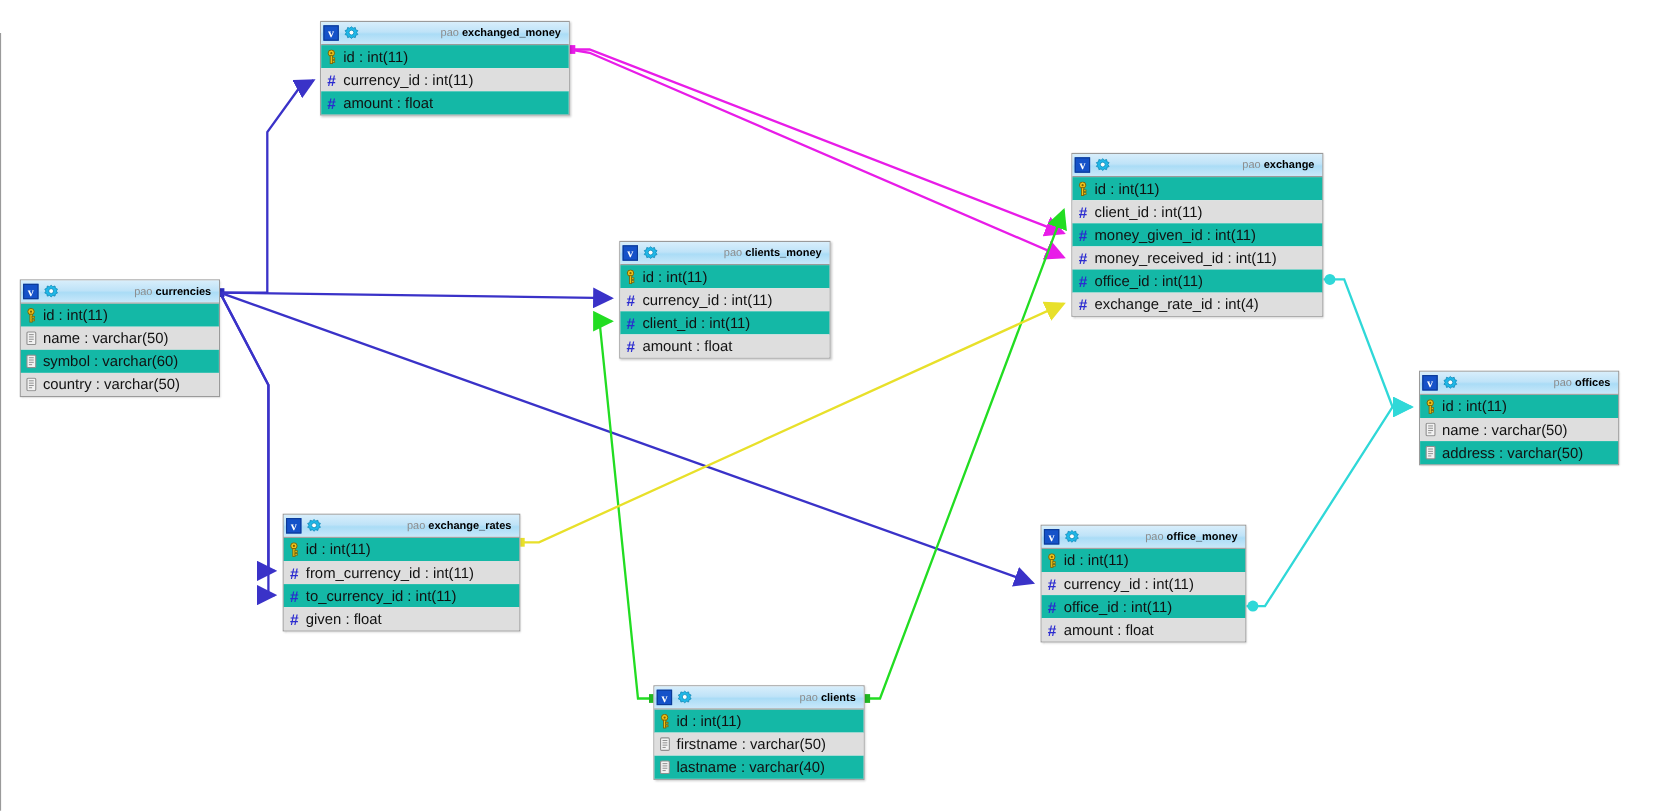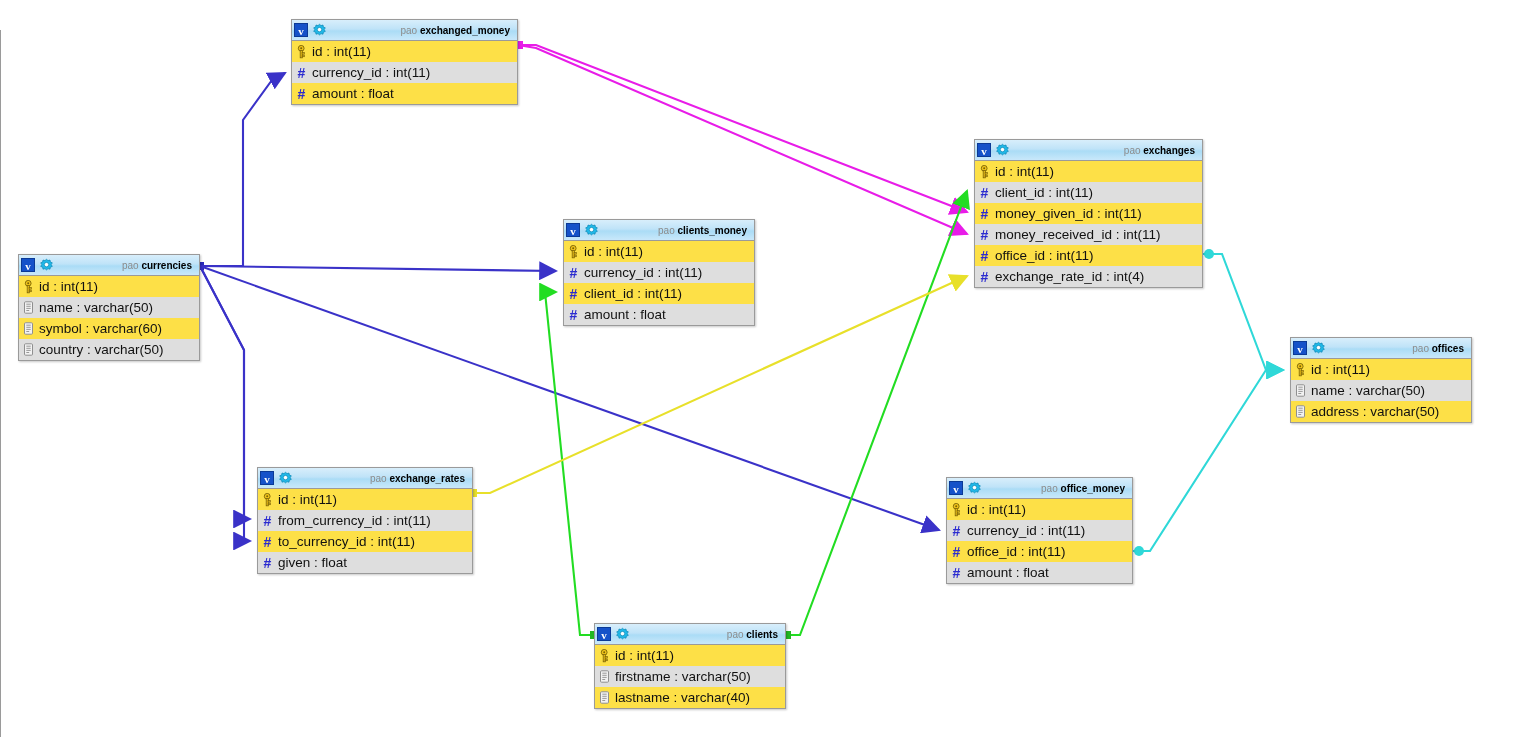--- a/index.html
+++ b/index.html
@@ -77,21 +77,21 @@
   }
   .schema { color: #8c8c8c; font-weight: normal; }
   .tname { color: #000000; font-weight: bold; }
 
   .row {
     height: 21px;
     display: flex;
     align-items: center;
     padding-left: 4px;
     box-sizing: border-box;
-    background: #fde047;
+    background: #14b8a6;
   }
   .row.shaded { background: #dedede; }
   .row .lbl { padding-left: 5px; font-size: 13.5px; color: #111; }
 
   
   .ci { width: 11px; height: 14px; flex: 0 0 auto; position: relative; }
   .ci-hash {
     color: #2b2bd0;
     font-weight: bold;
     font-size: 14px;
@@ -305,21 +305,21 @@
           <span class="lbl">amount : float</span>
         </div>
       </div>
       <div class="tbl" style="left: 974px; top: 139px; width: 229px;">
         <div class="tbl-head">
           <span class="ico-v">v</span>
           <span class="ico-gear"><svg width="15" height="15" viewBox="0 0 15 15">
               <path d="M7.5 1.3 L9 2.6 L11 2.0 L11.4 4.1 L13.3 4.8 L12.2 6.6 L13.3 8.4 L11.4 9.1 L11 11.2 L9 10.6 L7.5 11.9 L6 10.6 L4 11.2 L3.6 9.1 L1.7 8.4 L2.8 6.6 L1.7 4.8 L3.6 4.1 L4 2.0 L6 2.6 Z" fill="#1fb8e8" stroke="#0d86b5" stroke-width="0.7"></path>
               <circle cx="7.5" cy="6.6" r="2.2" fill="#ffffff" stroke="#0d86b5" stroke-width="0.7"></circle>
             </svg></span>
-          <span class="head-txt"><span class="schema">pao</span> <span class="tname">exchanges</span></span>
+          <span class="head-txt"><span class="schema">pao</span> <span class="tname">exchange</span></span>
         </div>
         <div class="row">
           <span class="ci ci-key">
             <svg width="11" height="14" viewBox="0 0 11 14">
               <circle cx="5.2" cy="3.3" r="2.9" fill="#f0c419" stroke="#7a6207" stroke-width="0.9"></circle>
               <circle cx="5.2" cy="3.3" r="1.0" fill="#7a6207"></circle>
               <rect x="4.2" y="5.6" width="2.1" height="7.2" fill="#f0c419" stroke="#7a6207" stroke-width="0.8"></rect>
               <rect x="6.1" y="7.6" width="2.2" height="1.5" fill="#f0c419" stroke="#7a6207" stroke-width="0.7"></rect>
               <rect x="6.1" y="10.2" width="2.2" height="1.5" fill="#f0c419" stroke="#7a6207" stroke-width="0.7"></rect>
             </svg>

